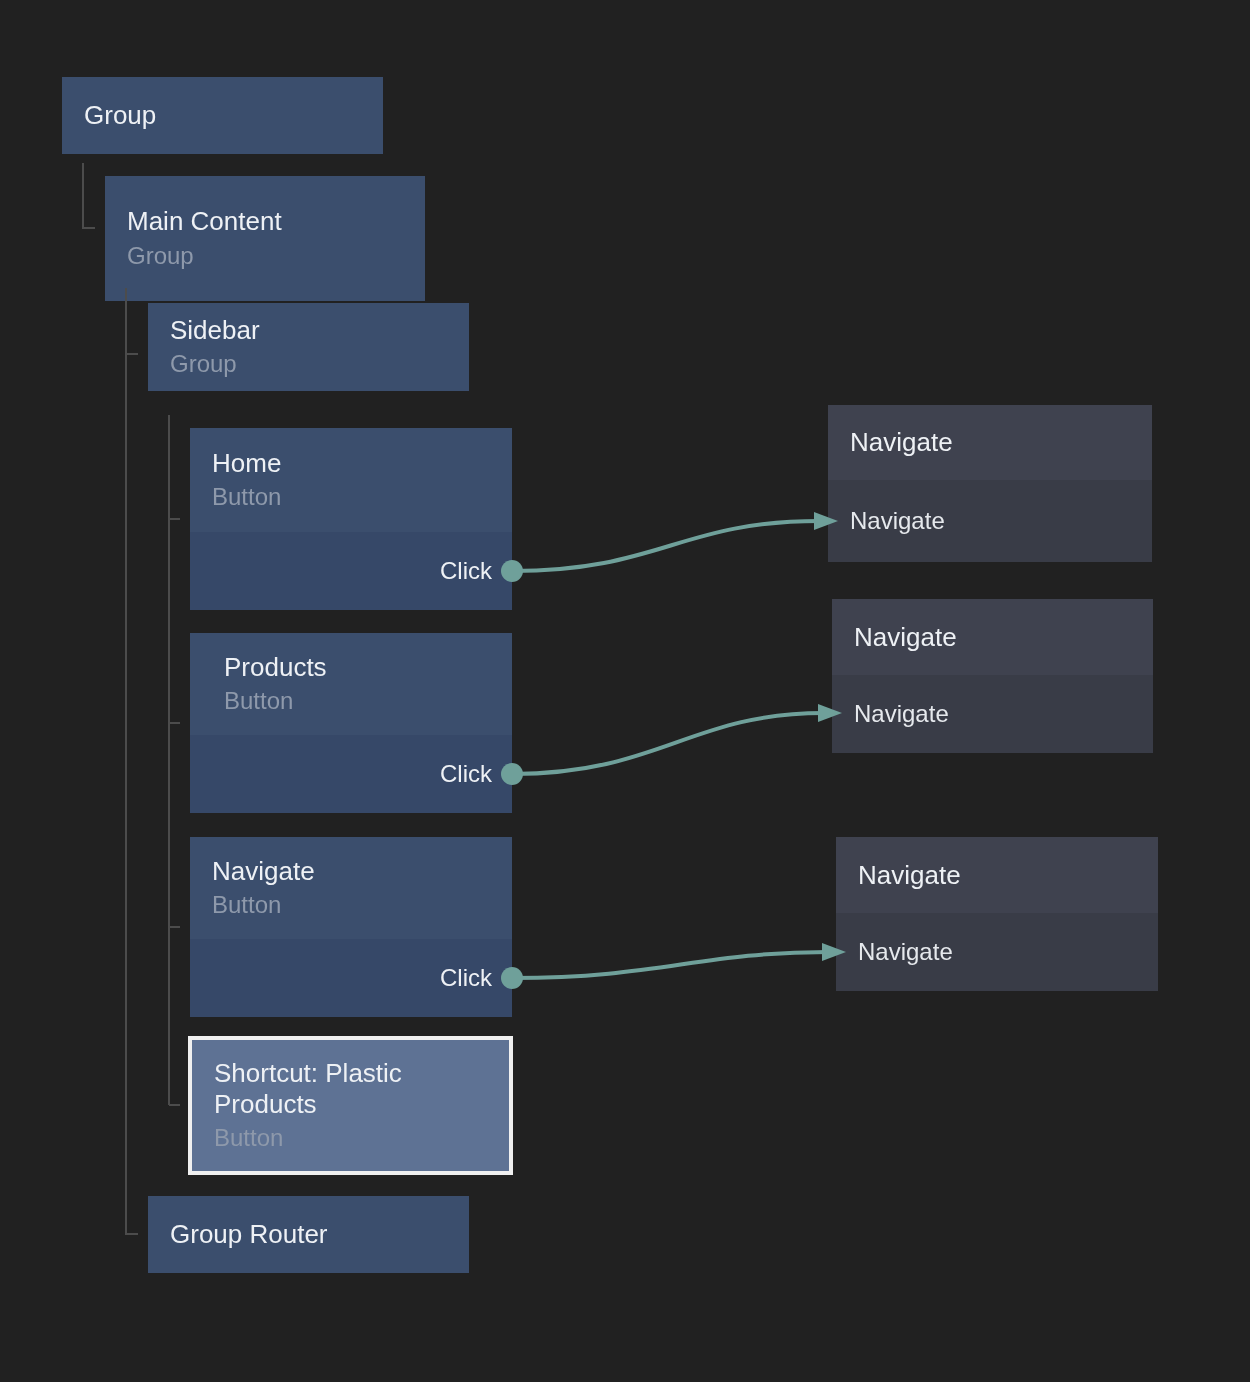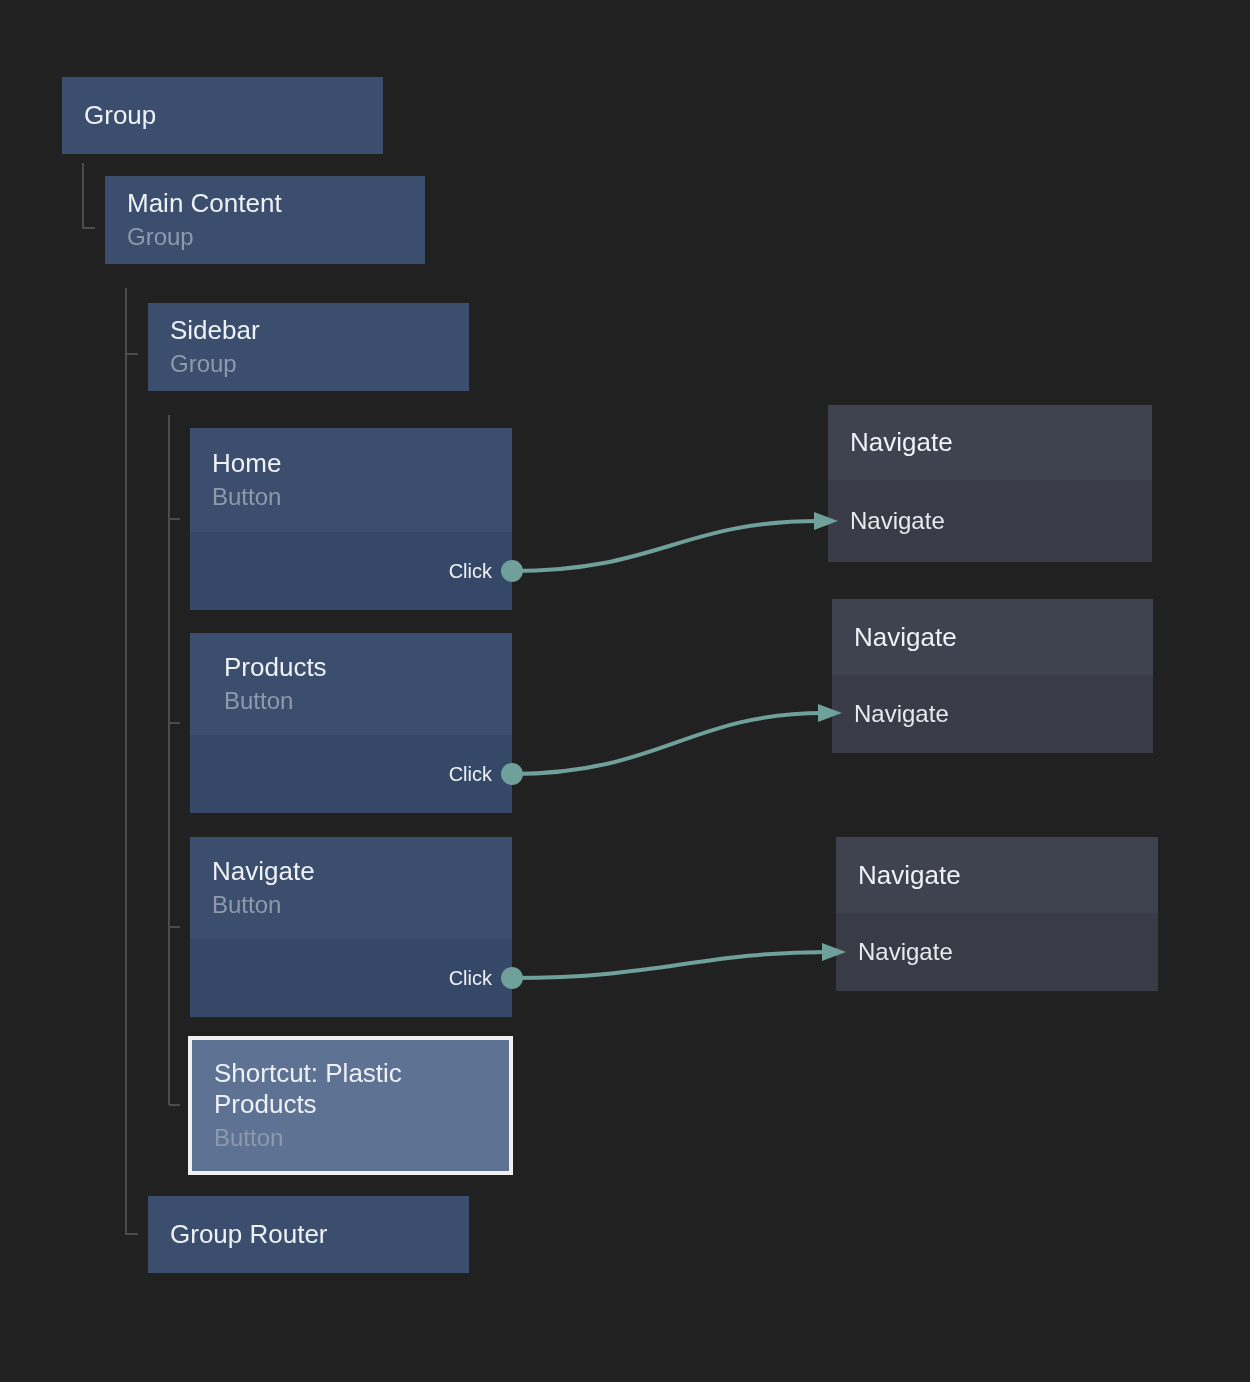--- a/index.html
+++ b/index.html
@@ -29,21 +29,21 @@
   }
   .node-sub{
     font-size:24px;line-height:1.25;margin-top:3px;
     color:var(--subtitle-text,#8E99AB);
   }
   .node-action{
     background:var(--node-action-fill,#364868);
     display:flex;align-items:center;justify-content:flex-end;
     padding:0 20px;box-sizing:border-box;
   }
-  .action-label{font-size:20px;color:var(--title-text,#EEF1F5);}
+  .action-label{font-size:24px;color:var(--title-text,#EEF1F5);}
 
   .selected{
     background:var(--node-selected-fill,#5E7294);
     border:4px solid var(--node-selected-border,#F0F0F0);
   }
 
   .tnode{position:absolute;box-sizing:border-box;}
   .tnode-header{
     background:var(--target-header-fill,#3F424F);
     display:flex;align-items:center;padding:0 22px;box-sizing:border-box;
@@ -59,21 +59,21 @@
 <body>
 
 <div class="canvas">
 
   <div class="node blue" style="left:62px;top:77px;width:321px;height:77px;">
     <div class="node-main">
       <div class="node-title">Group</div>
     </div>
   </div>
 
-  <div class="node blue" style="left:105px;top:176px;width:320px;height:88px;">
+  <div class="node blue" style="left:105px;top:176px;width:320px;height:125px;">
     <div class="node-main">
       <div class="node-title">Main Content</div>
       <div class="node-sub">Group</div>
     </div>
   </div>
 
   <div class="node blue" style="left:148px;top:303px;width:321px;height:88px;">
     <div class="node-main">
       <div class="node-title">Sidebar</div>
       <div class="node-sub">Group</div>

